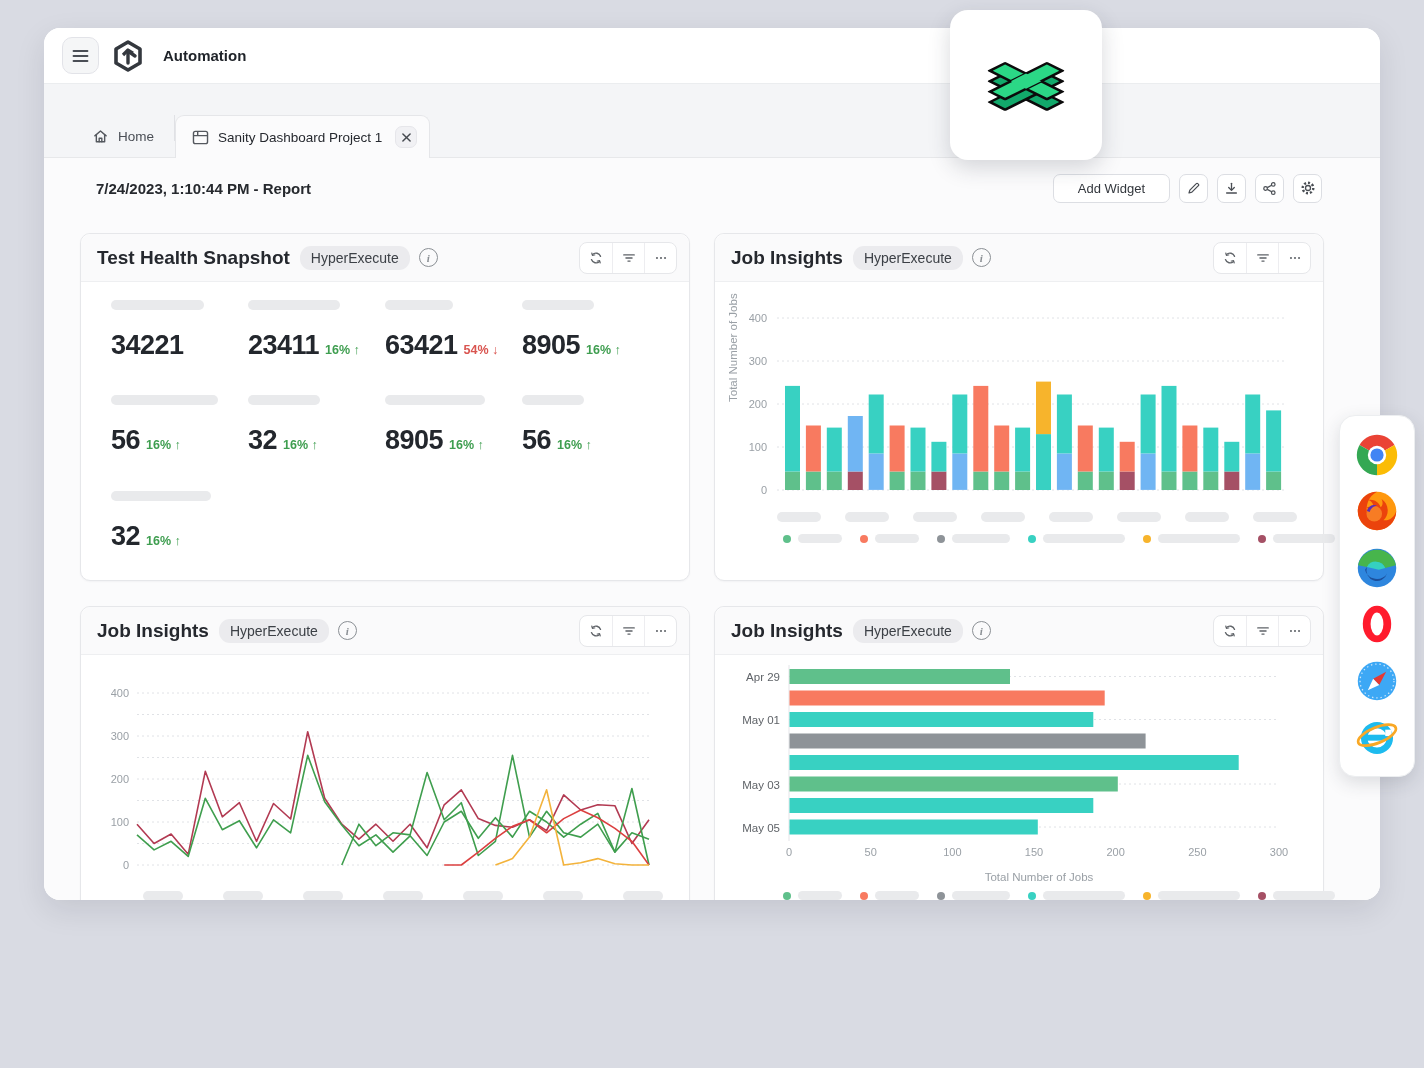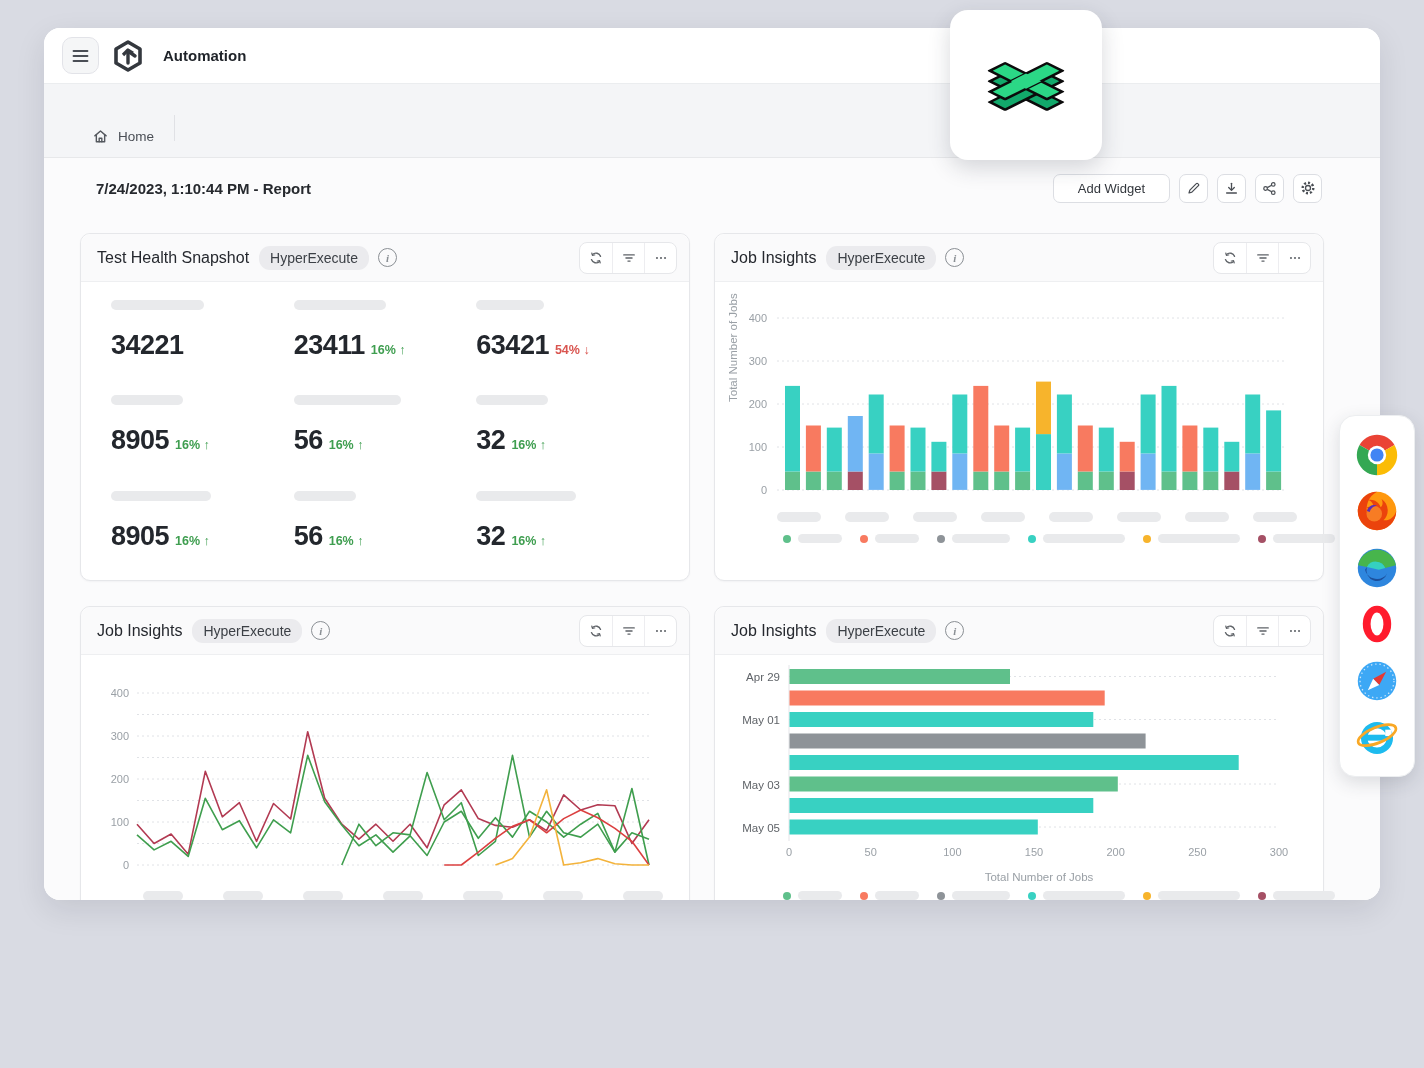--- a/index.html
+++ b/index.html
@@ -30,29 +30,29 @@
   .btn-text{padding:0 24px;font-weight:500}
   .btn-icon{width:29px}
 
   
   .card{position:absolute;width:610px;height:348px;background:#fff;border:1px solid #e6e7ea;border-radius:10px;box-shadow:0 1px 2px rgba(16,24,40,.04)}
   #card-snapshot{left:36px;top:205px}
   #card-stacked{left:670px;top:205px}
   #card-lines{left:36px;top:578px}
   #card-hbar{left:670px;top:578px}
   .card-head{height:48px;background:#fafafb;border-bottom:1px solid #eeeff1;border-radius:10px 10px 0 0;display:flex;align-items:center;padding:0 12px 0 16px}
-  .card-title{font-size:16px;font-weight:400;color:#25282e}
+  .card-title{font-size:19px;font-weight:700;color:#25282e}
   .badge{margin-left:10px;background:#ebebee;color:#3c4046;font-size:14px;font-weight:500;padding:4px 11px;border-radius:11px}
   .info{width:19px;height:19px;border-radius:50%;border:1.4px solid #8a8f94;color:#8a8f94;font-size:11px;font-weight:700;display:flex;align-items:center;justify-content:center;margin-left:9px;font-family:"Liberation Serif","DejaVu Serif",serif;font-style:italic}
   .tool-group{margin-left:auto;display:flex;border:1px solid #e6e7ea;border-radius:8px;background:#fff;overflow:hidden}
   .tool-btn{width:32px;height:30px;display:flex;align-items:center;justify-content:center;cursor:pointer}
   .tool-btn + .tool-btn{border-left:1px solid #ededf0}
 
   
-  .stats{position:absolute;top:48px;left:16px;right:16px;bottom:0;display:grid;grid-template-columns:1fr 1fr 1fr;padding:16px 14px;row-gap:20px}
+  .stats{position:absolute;top:48px;left:16px;right:16px;bottom:0;display:grid;grid-template-columns:1fr 1fr 1fr 1fr;padding:16px 14px;row-gap:20px}
   .stat{padding-top:2px}
   .skel{display:inline-block;height:9px;border-radius:5px;background:#e9eaec}
   .stat .skel{height:10px;margin-bottom:16px}
   .num-row{display:flex;align-items:baseline;gap:6px}
   .num{font-size:27px;font-weight:700;letter-spacing:-.5px;color:#23272d}
   .delta{font-size:12.5px;font-weight:600}
   .delta.up{color:#3f9e50}
   .delta.down{color:#d95550}
 
   
@@ -107,20 +107,38 @@
       <svg width="17" height="17" viewBox="0 0 18 18">
         <g fill="none" stroke="#54585e" stroke-width="1.5" stroke-linecap="round" stroke-linejoin="round">
           <path d="M3 8.3 L9 3.2 L15 8.3"></path>
             <path d="M4.6 7.2 V14.6 H13.4 V7.2"></path>
             <path d="M7.6 14.6 v-3.8 h2.8 v3.8"></path>
         </g>
       </svg>
       <span>Home</span>
     </div>
     <div class="tab-divider"></div>
+    <div class="tab-active">
+      <svg width="17" height="15" viewBox="0 0 18 16">
+        <g fill="none" stroke="#54585e" stroke-width="1.5" stroke-linejoin="round">
+          <rect x="1.5" y="1.5" width="15" height="13" rx="2"></rect>
+            <path d="M1.5 6 H16.5"></path>
+            <path d="M6 1.5 V6"></path>
+        </g>
+      </svg>
+      <span>Sanity Dashboard Project 1</span>
+      <span class="tab-close">
+        <svg width="9" height="9" viewBox="0 0 10 10">
+          <g stroke="#45494f" stroke-width="1.6" stroke-linecap="round">
+              <line x1="1" y1="1" x2="9" y2="9"></line>
+              <line x1="9" y1="1" x2="1" y2="9"></line>
+            </g>
+        </svg>
+      </span>
+    </div>
   </div>
 
   <div class="content"></div>
 
   <div class="report-row">
     <span class="report-title">7/24/2023, 1:10:44 PM - Report</span>
     <div class="report-actions">
       <button class="btn btn-text">Add Widget</button>
       <button class="btn btn-icon">
         <svg width="15" height="15" viewBox="0 0 16 16">

